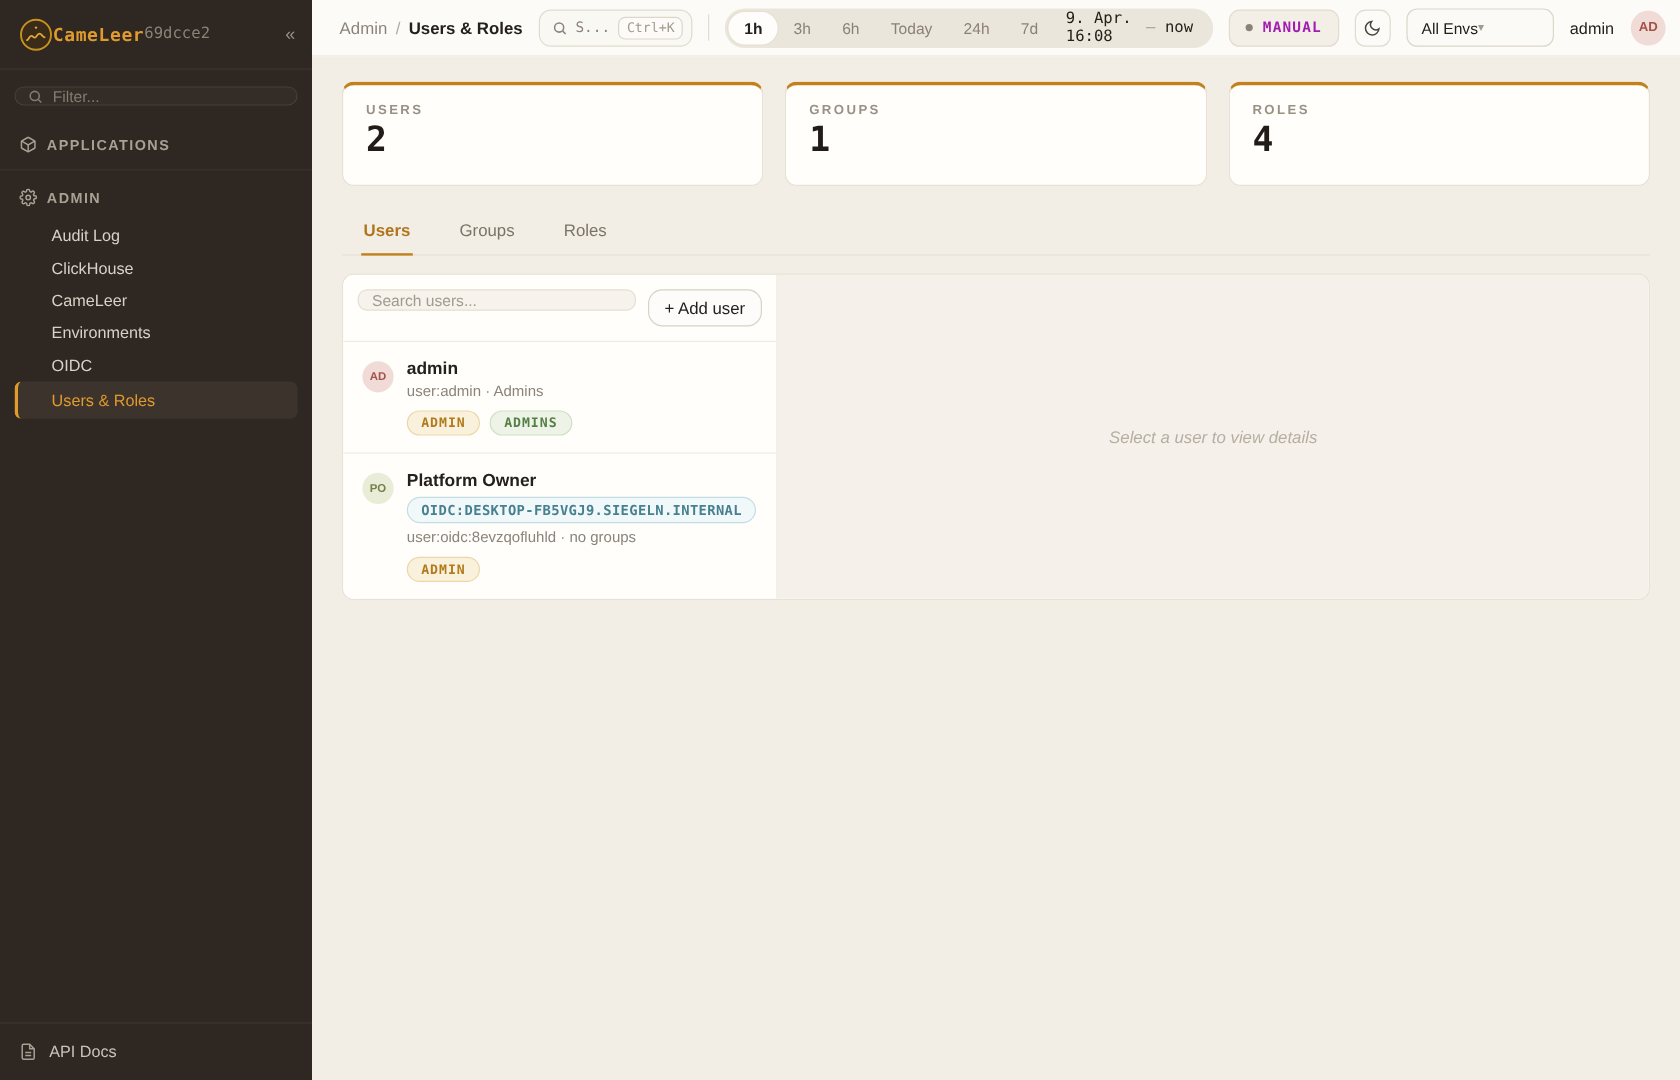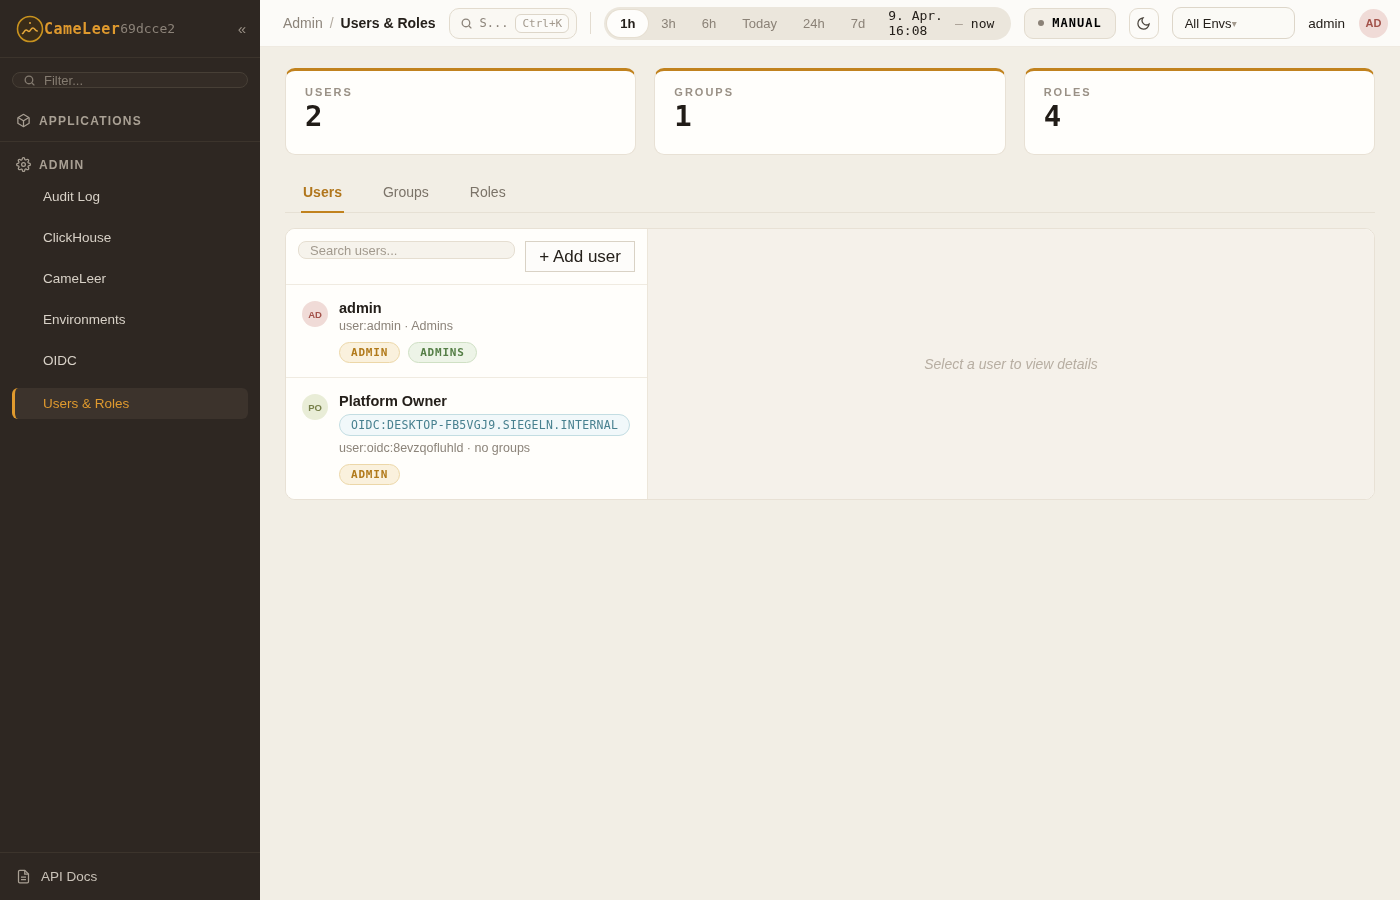--- a/index.html
+++ b/index.html
@@ -16,21 +16,21 @@
   .brand { font-family:"DejaVu Sans Mono", monospace; font-weight:bold; font-size:15px; color:var(--accent-bright,#e09a2e); letter-spacing:0.5px; }
   .version { font-family:"DejaVu Sans Mono", monospace; font-size:13px; color:#8b8278; }
   .collapse-btn { margin-left:auto; color:#9a9186; font-size:15px; cursor:pointer; line-height:1; }
   .sb-divider { height:1px; background:#3c342c; width:100%; }
   .filter-wrap { margin:14px 12px; }
   .filter-box { display:flex; align-items:center; gap:8px; height:16px; border:1px solid #473f36; background:#342c26; border-radius:8px; padding:0 10px; color:#847b70; font-size:13px; }
   .filter-box svg { flex:none; }
   .sb-nav { padding:2px 12px 0 12px; }
   .sb-section-head { display:flex; align-items:center; gap:8px; padding:9px 4px; color:#a9a094; font-size:12px; font-weight:bold; letter-spacing:1.2px; }
   .sb-full-divider { height:1px; background:#3c342c; margin:4px -12px 6px -12px; }
-  .sb-items { display:flex; flex-direction:column; gap:14px; margin-top:2px; }
+  .sb-items { display:flex; flex-direction:column; gap:0; margin-top:2px; }
   .sb-item { padding:6px 8px 6px 28px; font-size:13.5px; color:#d8d1c7; border-radius:6px; border-left:3px solid transparent; cursor:pointer; }
   .sb-item.active { background:#3c332c; color:var(--accent-bright,#e09a2e); border-left:3px solid var(--accent-bright,#e09a2e); padding-top:8px; padding-bottom:8px; }
   .sb-spacer { flex:1; }
   .sb-footer { border-top:1px solid #3c342c; padding:16px; display:flex; align-items:center; gap:10px; color:#c9c2b8; font-size:13.5px; cursor:pointer; }
 
   
   .main { flex:1; display:flex; flex-direction:column; height:100%; }
 
   .topbar { height:47px; background:#fcfbf8; border-bottom:1px solid #efeae1; display:flex; align-items:center; padding:0 12px 0 23px; gap:13px; flex:none; }
   .breadcrumb { display:flex; align-items:center; gap:7px; font-size:14px; white-space:nowrap; }
@@ -41,21 +41,21 @@
   .gs-placeholder { font-family:"DejaVu Sans Mono", monospace; font-size:12px; color:#8c847a; }
   .kbd { font-family:"DejaVu Sans Mono", monospace; font-size:11px; color:#a39a8e; border:1px solid #ddd6c9; border-radius:6px; background:#fcfbf8; padding:2px 6px; }
   .tb-vdivider { width:1px; height:22px; background:#e3dcd0; flex:none; }
 
   .time-group { display:flex; align-items:center; background:#ebe6dc; border-radius:999px; padding:3px; height:33px; }
   .tg-btn { border:none; background:transparent; color:#8b8277; font-size:13px; padding:0 13px; height:27px; border-radius:999px; cursor:pointer; font-family:inherit; }
   .tg-btn.active { background:#fefdfb; color:#25201b; font-weight:bold; box-shadow:0 0 0 1px #e6dfd2; }
   .tg-dates { display:flex; align-items:center; gap:8px; padding:0 14px 0 10px; font-family:"DejaVu Sans Mono", monospace; font-size:13px; color:#25201b; }
   .tg-dash { color:#a59c90; }
 
-  .mode-badge { display:flex; align-items:center; gap:8px; height:31px; border:1px solid #e2dbce; border-radius:9px; background:#f3efe7; padding:0 13px; font-family:"DejaVu Sans Mono", monospace; font-size:12px; font-weight:bold; letter-spacing:1px; color:#000000; }
+  .mode-badge { display:flex; align-items:center; gap:8px; height:31px; border:1px solid #e2dbce; border-radius:9px; background:#f3efe7; padding:0 13px; font-family:"DejaVu Sans Mono", monospace; font-size:12px; font-weight:bold; letter-spacing:1px; color:#a21caf; }
   .mode-dot { width:6px; height:6px; border-radius:50%; background:#8b8277; }
   .icon-btn { width:30px; height:31px; border:1px solid #e2dbce; border-radius:9px; background:#fcfbf8; display:flex; align-items:center; justify-content:center; cursor:pointer; flex:none; }
   .env-select { display:flex; align-items:center; width:134px; height:32px; border:1px solid #ddd6c9; border-radius:9px; background:#fbfaf6; padding:0 12px; font-size:13px; color:#25201b; cursor:pointer; }
   .env-chevron { color:#a39a8e; font-size:10px; }
   .right-cluster { margin-left:auto; display:flex; align-items:center; gap:14px; }
   .tb-username { font-size:13.5px; color:#25201b; }
   .tb-avatar { width:29px; height:29px; border-radius:50%; background:#f0dbd7; color:#a3524a; font-size:11px; font-weight:bold; display:flex; align-items:center; justify-content:center; cursor:pointer; }
 
   .content { flex:1; padding:21px 25px; overflow:hidden; }
 
@@ -66,30 +66,30 @@
 
   .tabs { display:flex; gap:37px; margin-top:23px; border-bottom:1px solid #e6e0d4; padding-left:16px; }
   .tab { font-size:14px; color:#7b7368; padding:6px 2px 11px; cursor:pointer; position:relative; margin-bottom:-1px; border-bottom:2px solid transparent; }
   .tab.active { color:#b1761c; font-weight:bold; border-bottom:2px solid var(--accent,#c1821e); }
 
   .panel { margin-top:15px; background:#fffefb; border:1px solid #e8e1d5; border-radius:10px; display:flex; min-height:245px; overflow:hidden; }
   .panel-left { width:362px; min-width:362px; border-right:1px solid #ece6da; display:flex; flex-direction:column; background:#fffefb; }
   .pl-toolbar { display:flex; gap:10px; padding:12px; border-bottom:1px solid #f0ebe1; }
   .user-search { flex:1; height:18px; border:1px solid #e5ded1; border-radius:8px; background:#f6f3ec; padding:0 11px; font-size:13px; color:#25201b; font-family:inherit; outline:none; }
   .user-search::placeholder { color:#a29a8e; }
-  .add-user-btn { height:31px; border:1px solid #d9d2c5; border-radius:0; background:#fdfcfa; padding:0 13px; font-size:17px; color:#25201b; cursor:pointer; white-space:nowrap; font-family:inherit; }
+  .add-user-btn { height:31px; border:1px solid #d9d2c5; border-radius:12px; background:#fdfcfa; padding:0 13px; font-size:14px; color:#25201b; cursor:pointer; white-space:nowrap; font-family:inherit; }
 
   .user-row { display:flex; gap:11px; padding:15px 16px 14px; border-bottom:1px solid #f0ebe1; cursor:pointer; }
   .user-row:last-child { border-bottom:none; }
   .avatar { width:26px; height:26px; border-radius:50%; font-size:9.5px; font-weight:bold; display:flex; align-items:center; justify-content:center; flex:none; margin-top:1px; }
   .avatar.pink { background:#f0dbd7; color:#a3524a; }
   .avatar.green { background:#e9edd7; color:#77804a; }
   .user-info { min-width:0; }
   .user-name { font-size:14.5px; font-weight:bold; color:#25201b; }
-  .oidc-badge { display:inline-block; margin:5px 0 2px; font-family:"DejaVu Sans Mono", monospace; font-size:11.5px; font-weight:normal; color:#47808f; background:#f1f8fa; border:1px solid #c3dde2; border-radius:999px; padding:3px 11px; letter-spacing:0.3px; }
+  .oidc-badge { display:inline-block; margin:5px 0 2px; font-family:"DejaVu Sans Mono", monospace; font-size:11.5px; font-weight:bold; color:#47808f; background:#f1f8fa; border:1px solid #c3dde2; border-radius:999px; padding:3px 11px; letter-spacing:0.3px; }
   .user-meta { font-size:12.5px; color:#8c847a; margin-top:3px; }
   .badge-row { display:flex; gap:8px; margin-top:9px; }
   .badge { font-family:"DejaVu Sans Mono", monospace; font-size:11px; font-weight:bold; letter-spacing:0.8px; border-radius:999px; padding:3px 11px; }
   .badge.orange { background:#faf1dd; border:1px solid #ecd7a8; color:#b17a1b; }
   .badge.green { background:#edf4e7; border:1px solid #cfe0c4; color:#567f47; }
 
   .panel-right { flex:1; background:#f5f1ea; display:flex; align-items:center; justify-content:center; }
   .detail-placeholder { font-style:italic; font-size:14px; color:#b7aea2; }
 </style>
 </head>

